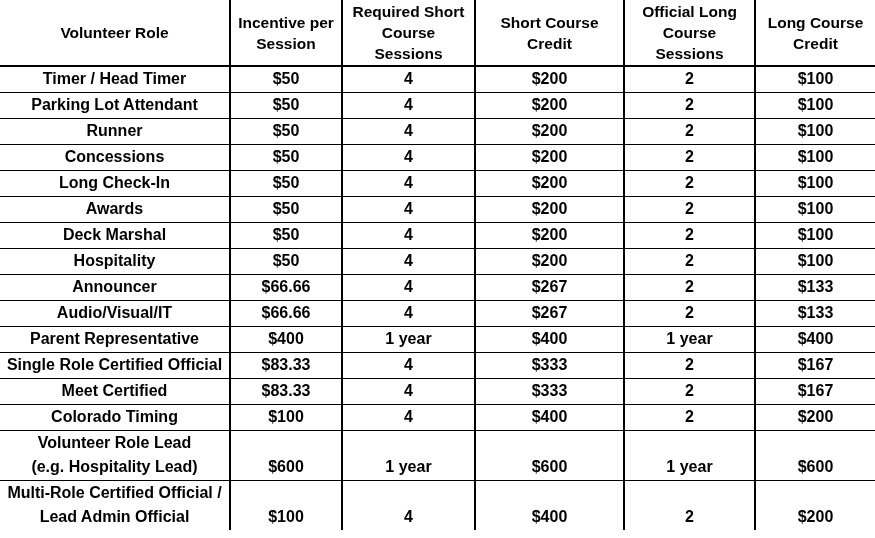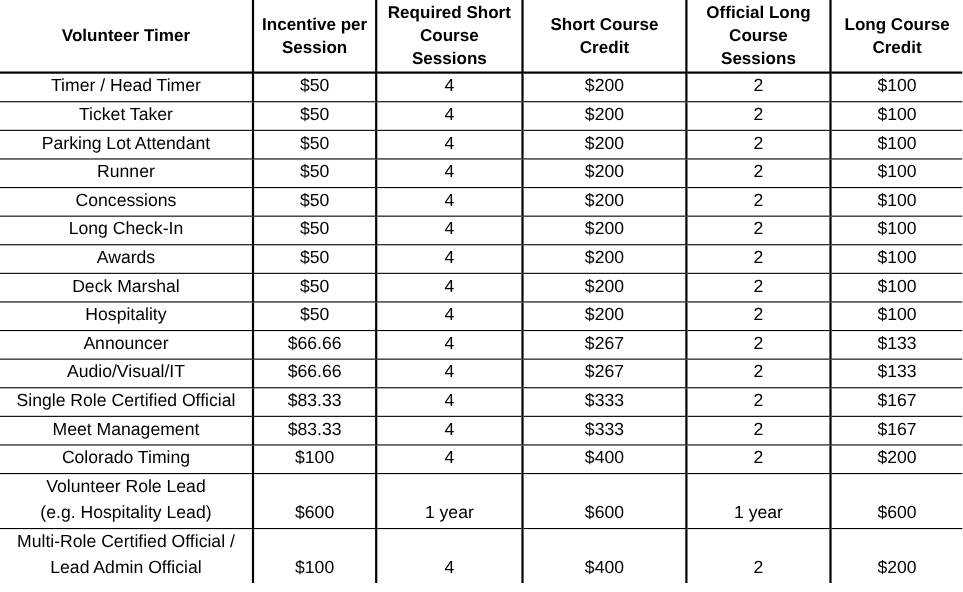--- a/index.html
+++ b/index.html
@@ -43,41 +43,41 @@
     height: 66px;
     border-top: 0;
     border-bottom-width: 2.5px;
   }
   .grid td {
     font-size: 16px;
     line-height: 24px;
     vertical-align: bottom;
     padding-bottom: 1px;
   }
-  .grid tbody tr { height: 24.6px; }
+  .grid tbody tr { height: 24.6px; font-weight: bold; }
   .grid tbody tr.row-tall { height: 48.5px; }
   .grid tr > *:first-child { border-left: 0; }
   .grid tr > *:last-child { border-right: 0; }
   .grid tbody tr:last-child td { border-bottom: 0; }
 </style>
 </head>
 <body>
 
 <table class="grid">
   <colgroup>
     <col style="width:230px">
     <col style="width:112px">
     <col style="width:133px">
     <col style="width:149px">
     <col style="width:131px">
     <col style="width:120px">
   </colgroup>
   <thead>
     <tr>
-      <th>Volunteer Timer</th>
+      <th>Volunteer Role</th>
       <th>Incentive per
 Session</th>
       <th>Required Short
 Course
 Sessions</th>
       <th>Short Course
 Credit</th>
       <th>Official Long
 Course
 Sessions</th>
@@ -88,28 +88,20 @@
   <tbody id="table-body">
       <tr>
     <td>Timer / Head Timer</td>
     <td>$50</td>
     <td>4</td>
     <td>$200</td>
     <td>2</td>
     <td>$100</td>
   </tr>
       <tr>
-    <td>Ticket Taker</td>
-    <td>$50</td>
-    <td>4</td>
-    <td>$200</td>
-    <td>2</td>
-    <td>$100</td>
-  </tr>
-      <tr>
     <td>Parking Lot Attendant</td>
     <td>$50</td>
     <td>4</td>
     <td>$200</td>
     <td>2</td>
     <td>$100</td>
   </tr>
       <tr>
     <td>Runner</td>
     <td>$50</td>
@@ -168,29 +160,37 @@
   </tr>
       <tr>
     <td>Audio/Visual/IT</td>
     <td>$66.66</td>
     <td>4</td>
     <td>$267</td>
     <td>2</td>
     <td>$133</td>
   </tr>
       <tr>
+    <td>Parent Representative</td>
+    <td>$400</td>
+    <td>1 year</td>
+    <td>$400</td>
+    <td>1 year</td>
+    <td>$400</td>
+  </tr>
+      <tr>
     <td>Single Role Certified Official</td>
     <td>$83.33</td>
     <td>4</td>
     <td>$333</td>
     <td>2</td>
     <td>$167</td>
   </tr>
       <tr>
-    <td>Meet Management</td>
+    <td>Meet Certified</td>
     <td>$83.33</td>
     <td>4</td>
     <td>$333</td>
     <td>2</td>
     <td>$167</td>
   </tr>
       <tr>
     <td>Colorado Timing</td>
     <td>$100</td>
     <td>4</td>

